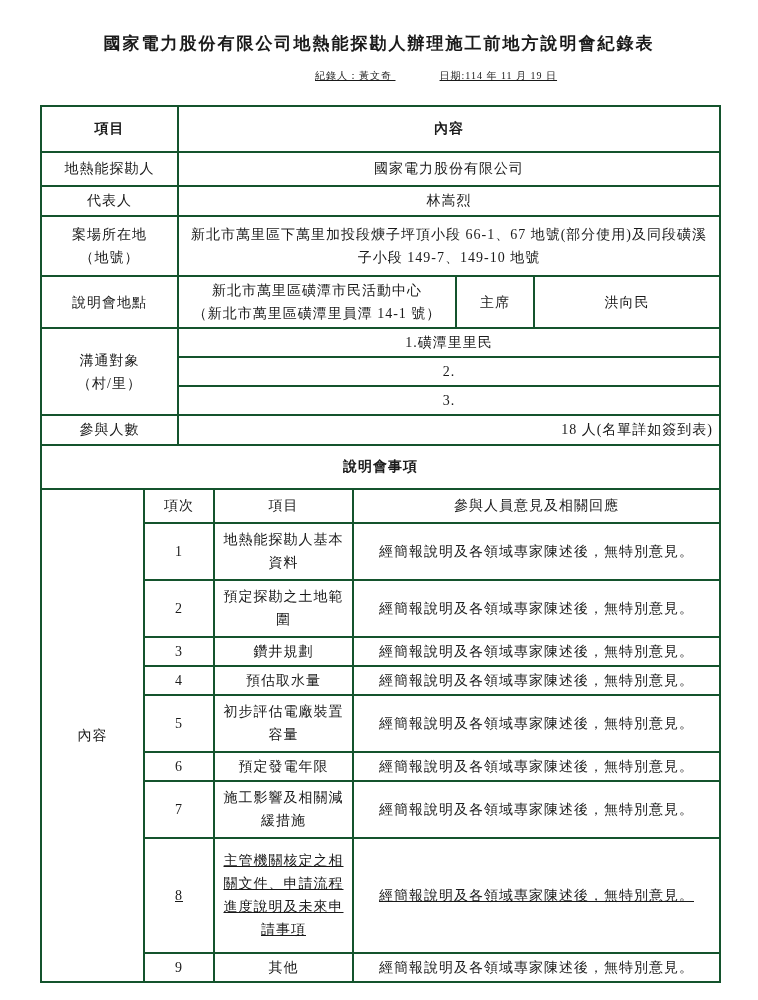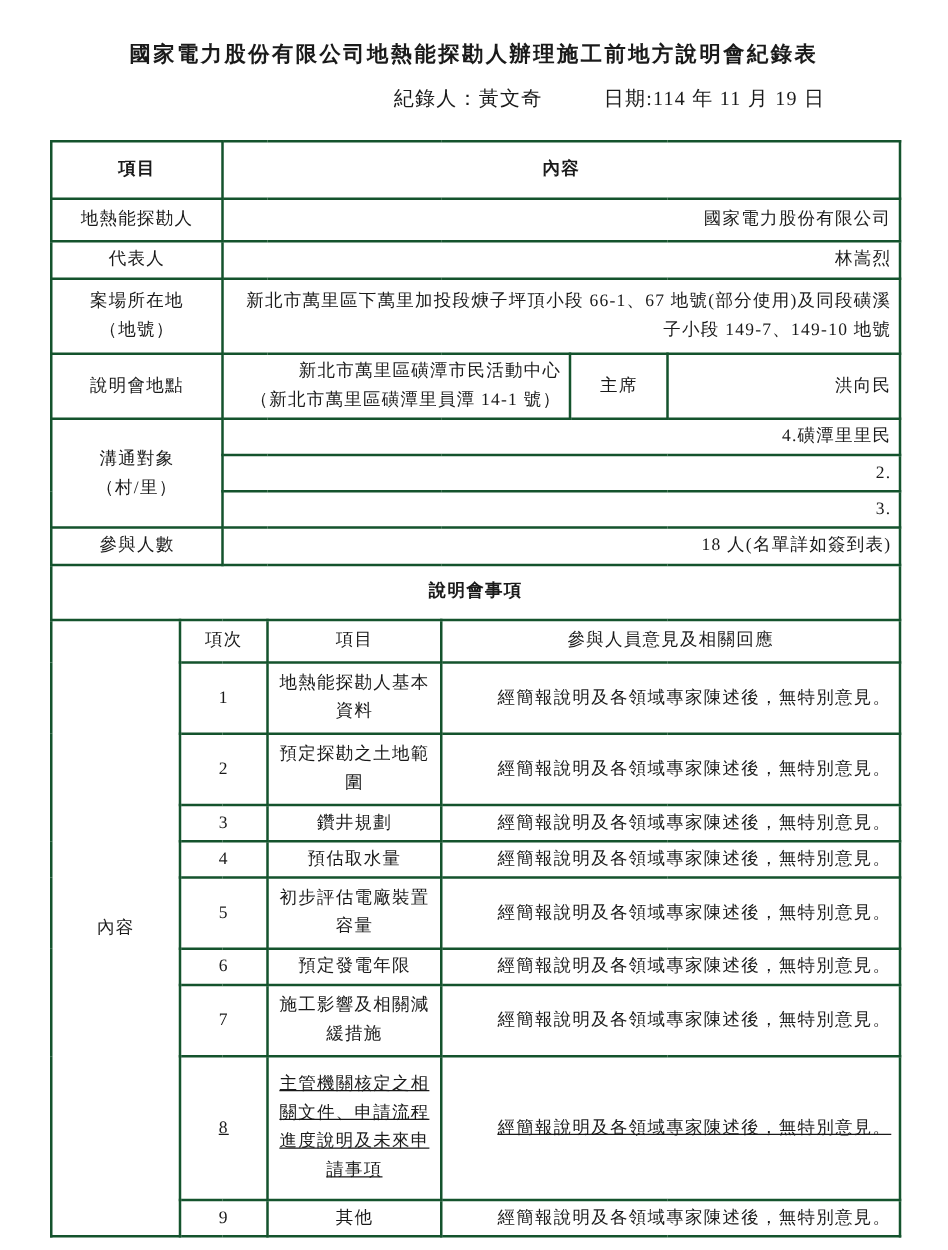--- a/index.html
+++ b/index.html
@@ -16,42 +16,43 @@
     margin: 0;
     padding-top: 32px;
     text-align: center;
     font-size: 17px;
     font-weight: bold;
     letter-spacing: 2px;
   }
   .meta-line {
     margin-top: 14px;
     padding-left: 315px;
-    font-size: 16px;
+    font-size: 10px;
     letter-spacing: 1px;
     white-space: nowrap;
+    text-decoration: underline;
   }
   .meta-line .date { margin-left: 44px; }
   table.main {
     border-collapse: collapse;
     table-layout: fixed;
     width: 679px;
     margin: 22px 0 0 40px;
   }
   table.main td {
     border: 2px solid #14532d;
     font-size: 14px;
     letter-spacing: 1px;
     padding: 2px 6px;
     vertical-align: middle;
     line-height: 1.65;
     overflow: hidden;
   }
   td.center { text-align: center; }
-  td.left   { text-align: right; }
+  td.left   { text-align: center; }
   td.right  { text-align: right; }
   td.bold   { font-weight: bold; }
   td.pre    { white-space: pre-line; }
   td.itm    { padding-left: 12px; padding-right: 12px; margin-top: 12px; }
   
   tr.h44 td { height: 40px; }
   tr.h32 td { height: 28px; }
   tr.h28 td { height: 24px; }
   tr.h58 td { height: 54px; }
   tr.h48 td { height: 44px; }
@@ -111,21 +112,21 @@
       <td colspan="2" class="center">說明會地點</td>
       <td colspan="3" class="left pre">新北市萬里區磺潭市民活動中心
 （新北市萬里區磺潭里員潭 14-1 號）</td>
       <td class="center">主席</td>
       <td class="left">洪向民</td>
     </tr>
 
     <tr class="h25">
       <td colspan="2" rowspan="3" class="center pre">溝通對象
 （村/里）</td>
-      <td colspan="5" class="left">4.磺潭里里民</td>
+      <td colspan="5" class="left">1.磺潭里里民</td>
     </tr>
     <tr class="h25">
       <td colspan="5" class="left">2.</td>
     </tr>
     <tr class="h25">
       <td colspan="5" class="left">3.</td>
     </tr>
 
     <tr class="h27">
       <td colspan="2" class="center">參與人數</td>

